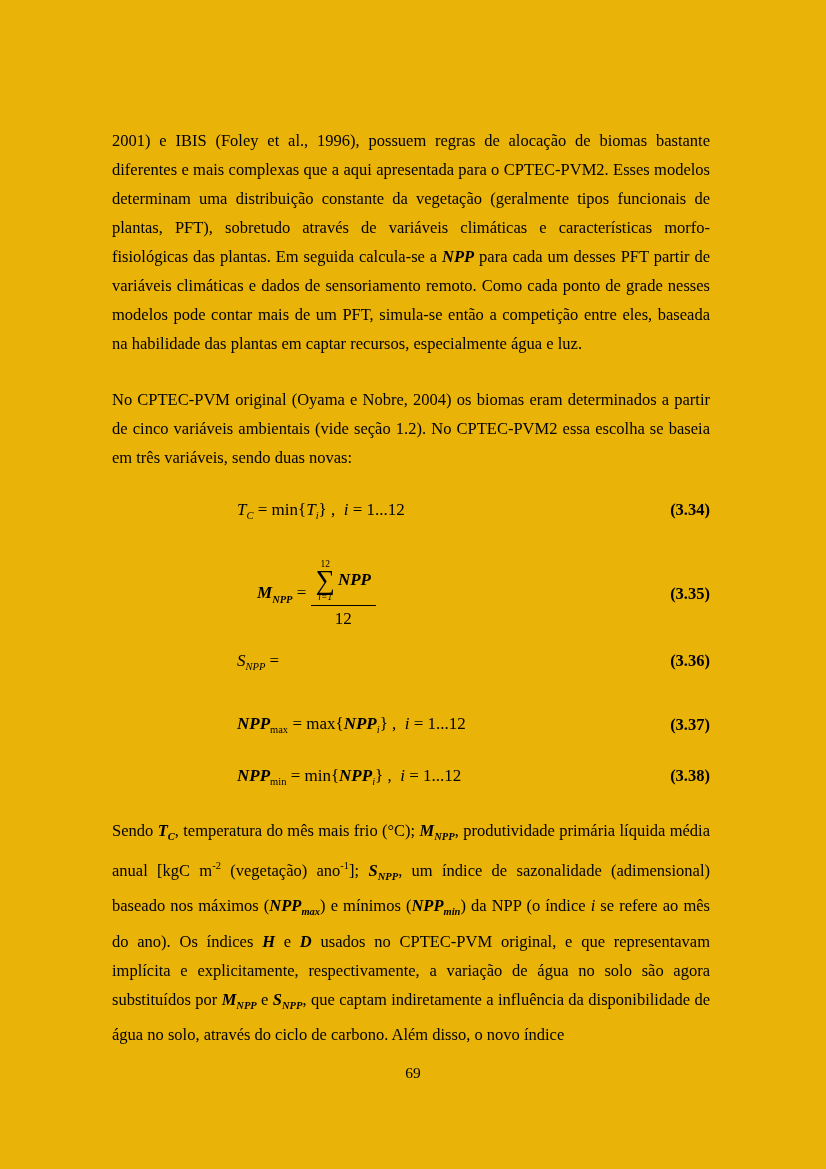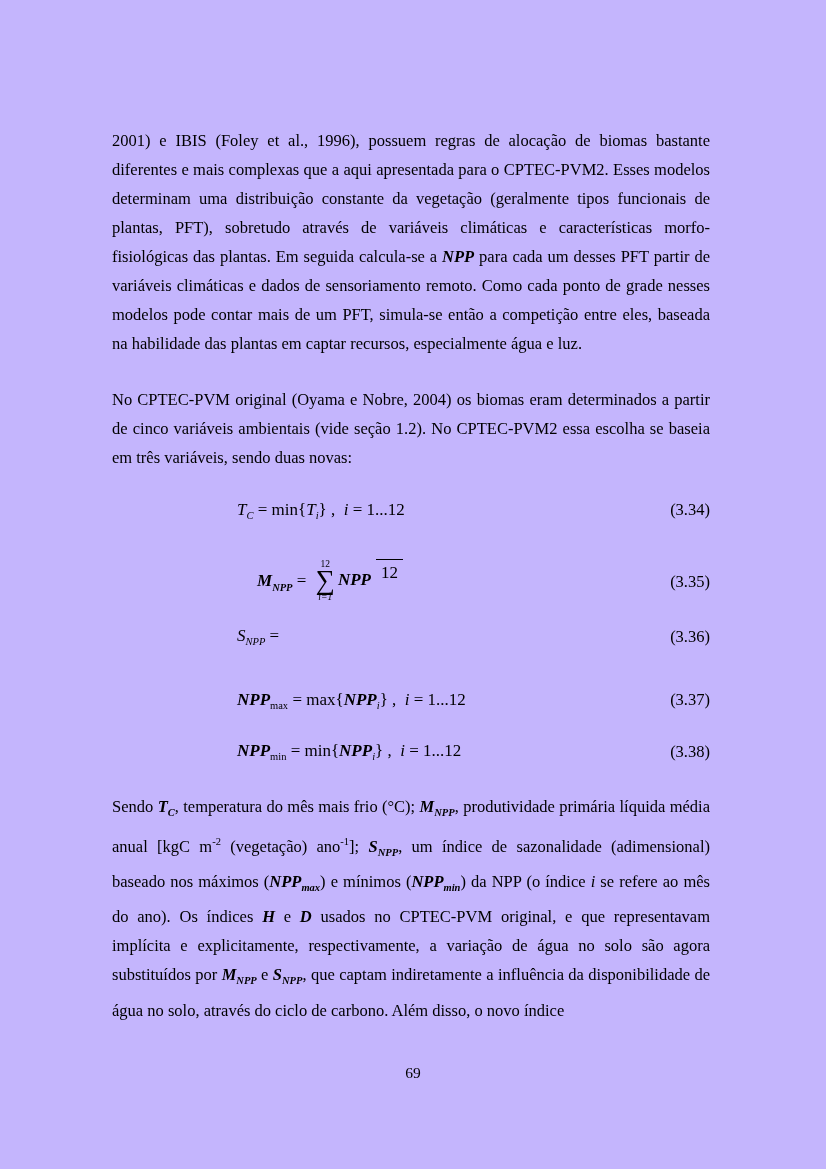--- a/index.html
+++ b/index.html
@@ -1,19 +1,19 @@
 <!DOCTYPE html>
 <html><head>
 <meta charset="utf-8">
 <style>
   html,body{margin:0;padding:0;background:#ffffff;}
   .page{
     position:relative;
     width:826px;height:1169px;
-    background:#c4b5fd;color:#000000;
+    background:#eab308;color:#000000;
     font-family:"Liberation Serif","DejaVu Serif",serif;
     overflow:hidden;
   }
   .content{
     position:absolute;left:112px;top:126px;width:598px;
   }
   .para{
     margin:0 0 27px 0;
     font-size:16.5px;line-height:29px;
     text-align:justify;text-justify:inter-word;
@@ -25,36 +25,36 @@
   sub.seg-bisub{font-style:italic;font-weight:bold;font-size:10.5px;}
   sup.seg-sup{font-size:10.5px;}
 
   
   .eq-row{
     display:flex;align-items:center;
     font-size:17px;line-height:1.25;
   }
   .eq-row .eq-body{display:inline-block;white-space:pre;margin-left:125px;}
   .eq-row.eq35 .eq-body{margin-left:145px;}
-  .eq-num{margin-left:auto;font-size:16.5px;white-space:pre;}
+  .eq-num{margin-left:auto;font-size:16.5px;white-space:pre;font-weight:bold;}
   .mup{font-style:normal;}
   .it{font-style:italic;}
   .bit{font-style:italic;font-weight:bold;}
   sub.msub{font-size:10.5px;}
   sub.msub.it{font-style:italic;}
   sub.msub.bit{font-style:italic;font-weight:bold;}
 
   .eq34{margin-top:18px;}
   .eq35{margin-top:36px;}
   .eq36{margin-top:20px;align-items:center;}
   .eq37{margin-top:40px;}
   .eq38{margin-top:28px;gap:20px;}
 
   .frac{
-    display:inline-flex;flex-direction:row;align-items:center;
+    display:inline-flex;flex-direction:column;align-items:center;
     vertical-align:middle;text-align:center;
   }
   .frac .fnum{padding:0 5px 3px 5px;white-space:pre;}
   .frac .fden{
     border-top:1.4px solid #000;
     align-self:stretch;text-align:center;
     padding:2px 5px 0 5px;white-space:pre;
   }
   .sum{
     display:inline-flex;flex-direction:column;align-items:center;

